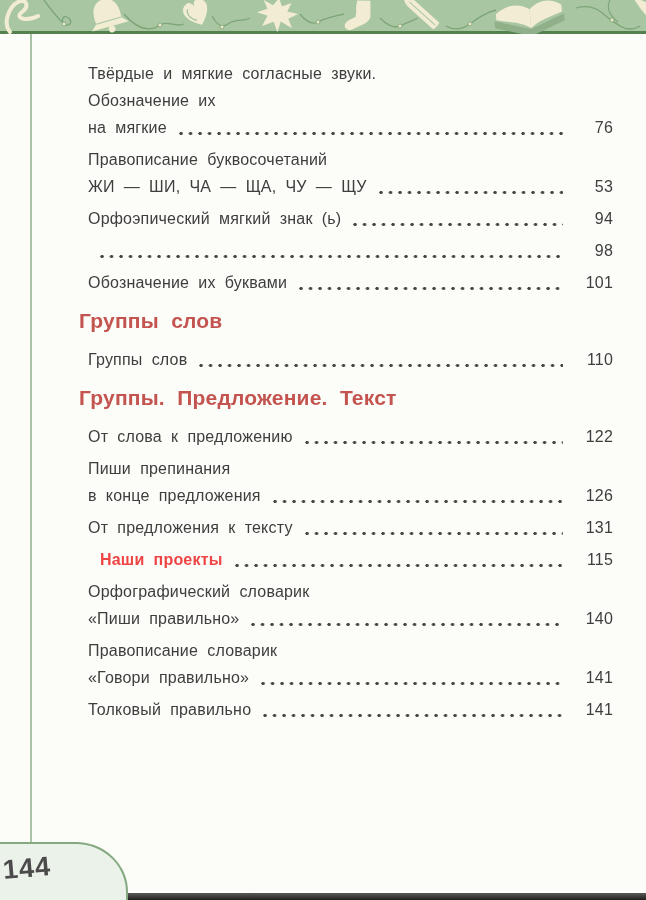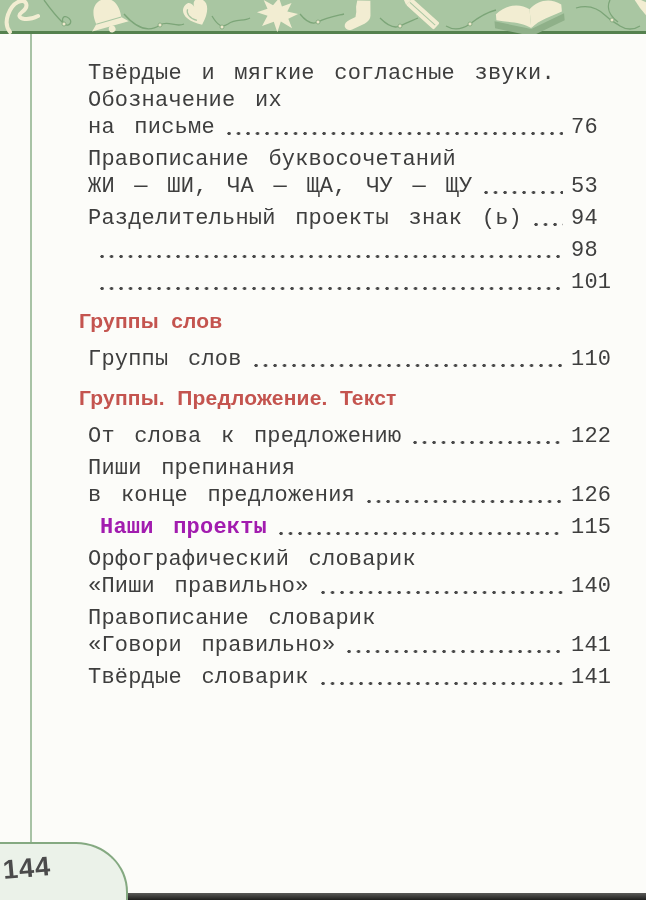--- a/index.html
+++ b/index.html
@@ -8,31 +8,31 @@
     background:#fcfcf9;overflow:hidden;
     font-family:"Liberation Sans","DejaVu Sans",sans-serif;
   }
   
   .band{position:absolute;top:0;left:0;display:block;}
   
   .vline{position:absolute;left:30px;top:34px;height:812px;width:2px;background:#8cb08a;opacity:.75;}
   
   .toc{position:absolute;left:88px;right:33px;top:50px;padding-top:10px;}
   .toc-entry{margin:0 0 5px 0;}
-  .tline{font-size:22px;line-height:27px;color:#3e3e3e;word-spacing:0.28em;letter-spacing:0.2px;font-family:Liberation Mono, monospace;}
+  .tline{font-size:16px;line-height:27px;color:#3e3e3e;word-spacing:0.28em;letter-spacing:0.2px;}
   .lline{display:flex;align-items:baseline;}
   .lline .txt{flex:0 0 auto;}
   .dots{
     flex:1 1 auto;min-width:18px;height:5px;align-self:flex-end;
     margin:0 8px 5px 12px;
     background-image:radial-gradient(circle at 2px 2.5px,#474747 1.45px,rgba(0,0,0,0) 1.9px);
     background-size:9.5px 5px;background-repeat:repeat-x;background-position:left bottom;
   }
-  .pg{flex:0 0 auto;min-width:42px;text-align:left;}
-  .toc-entry.bold .txt{font-weight:700;color:#a21caf;}
+  .pg{flex:0 0 auto;min-width:42px;text-align:right;}
+  .toc-entry.bold .txt{font-weight:700;color:#ef4444;}
   .toc-entry.indent{padding-left:12px;}
   .toc-heading{
     color:#c4544f;font-weight:700;font-size:21px;line-height:27px;
     margin:11px 0 12px -9px;word-spacing:0.3em;letter-spacing:0.2px;
   }
   
   .tab{
     position:absolute;left:0;bottom:0;width:126px;height:56px;z-index:3;
     background:#ebf2e9;border-top:2px solid #84a981;border-right:2px solid #84a981;
     border-top-right-radius:52px 50px;
@@ -105,48 +105,49 @@
     </g>
   </svg>
 
   <div class="vline"></div>
 
   <main class="toc">
       <div class="toc-entry">
         <div class="tline">Твёрдые и мягкие согласные звуки.</div>
         <div class="tline">Обозначение их</div>
         <div class="tline lline">
-          <span class="txt">на письме</span>
+          <span class="txt">на мягкие</span>
           <span class="dots"></span>
           <span class="pg">76</span>
         </div>
       </div>
       <div class="toc-entry">
         <div class="tline">Правописание буквосочетаний</div>
         <div class="tline lline">
           <span class="txt">ЖИ — ШИ, ЧА — ЩА, ЧУ — ЩУ</span>
           <span class="dots"></span>
           <span class="pg">53</span>
         </div>
       </div>
       <div class="toc-entry">
         <div class="tline lline">
-          <span class="txt">Разделительный проекты знак (ь)</span>
+          <span class="txt">Орфоэпический мягкий знак (ь)</span>
           <span class="dots"></span>
           <span class="pg">94</span>
         </div>
       </div>
       <div class="toc-entry">
         <div class="tline lline">
           <span class="dots"></span>
           <span class="pg">98</span>
         </div>
       </div>
       <div class="toc-entry">
         <div class="tline lline">
+          <span class="txt">Обозначение их буквами</span>
           <span class="dots"></span>
           <span class="pg">101</span>
         </div>
       </div>
       <div class="toc-heading">Группы слов</div>
       <div class="toc-entry">
         <div class="tline lline">
           <span class="txt">Группы слов</span>
           <span class="dots"></span>
           <span class="pg">110</span>
@@ -161,20 +162,27 @@
         </div>
       </div>
       <div class="toc-entry">
         <div class="tline">Пиши препинания</div>
         <div class="tline lline">
           <span class="txt">в конце предложения</span>
           <span class="dots"></span>
           <span class="pg">126</span>
         </div>
       </div>
+      <div class="toc-entry">
+        <div class="tline lline">
+          <span class="txt">От предложения к тексту</span>
+          <span class="dots"></span>
+          <span class="pg">131</span>
+        </div>
+      </div>
       <div class="toc-entry bold indent">
         <div class="tline lline">
           <span class="txt">Наши проекты</span>
           <span class="dots"></span>
           <span class="pg">115</span>
         </div>
       </div>
       <div class="toc-entry">
         <div class="tline">Орфографический словарик</div>
         <div class="tline lline">
@@ -186,21 +194,21 @@
       <div class="toc-entry">
         <div class="tline">Правописание словарик</div>
         <div class="tline lline">
           <span class="txt">«Говори правильно»</span>
           <span class="dots"></span>
           <span class="pg">141</span>
         </div>
       </div>
       <div class="toc-entry">
         <div class="tline lline">
-          <span class="txt">Твёрдые словарик</span>
+          <span class="txt">Толковый правильно</span>
           <span class="dots"></span>
           <span class="pg">141</span>
         </div>
       </div>
     </main>
 
   <div class="edge"></div>
 
   <div class="tab">
     <span class="num">144</span>

